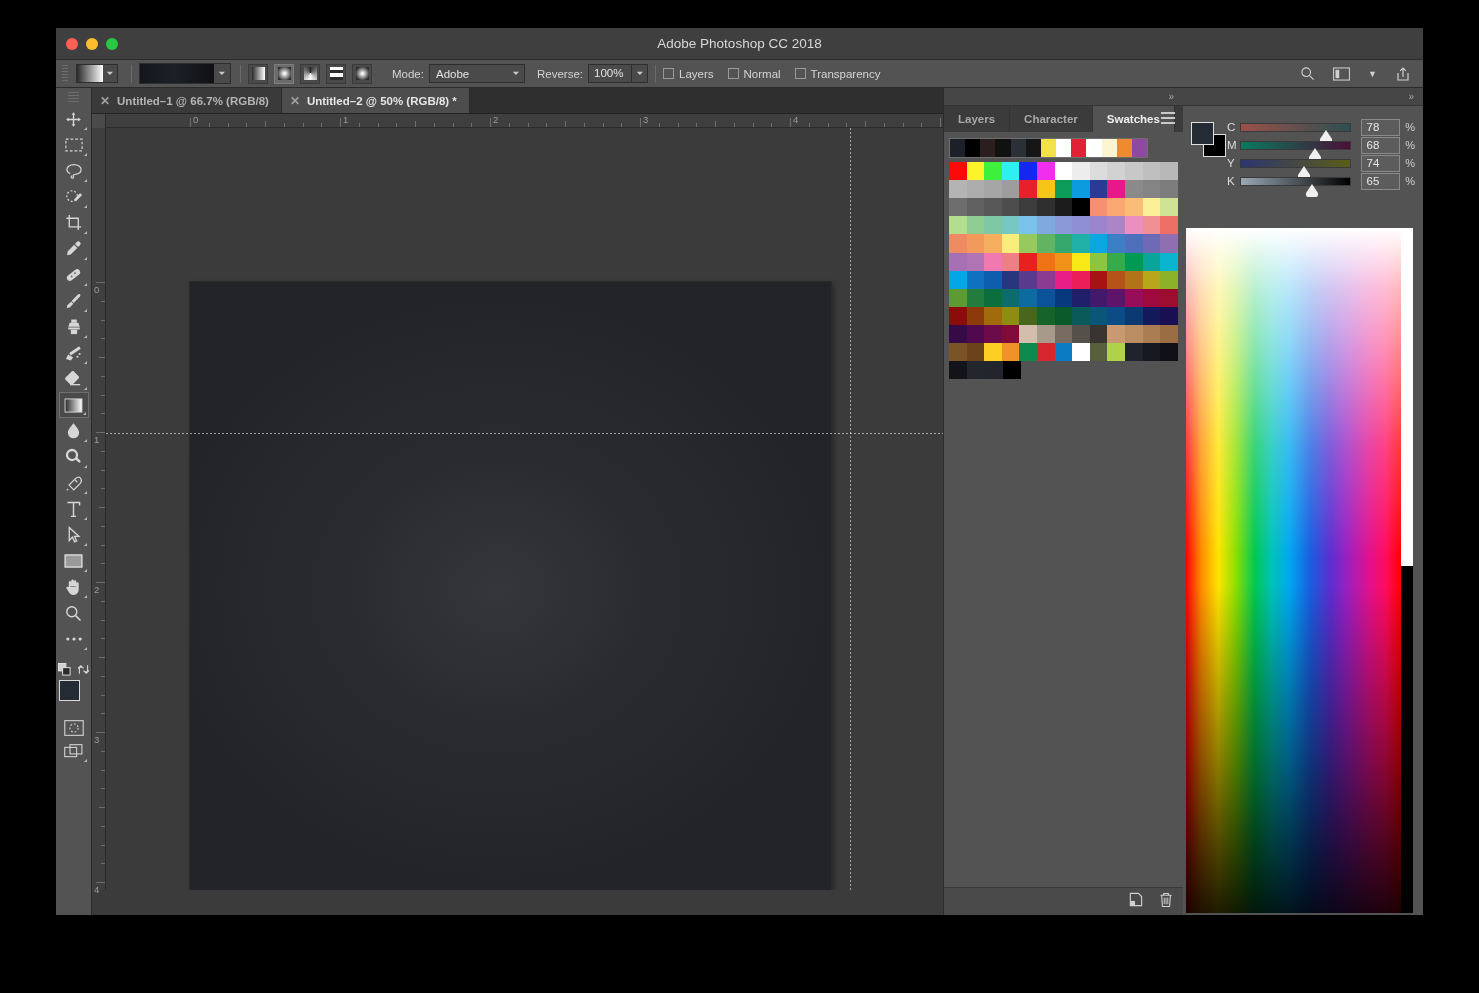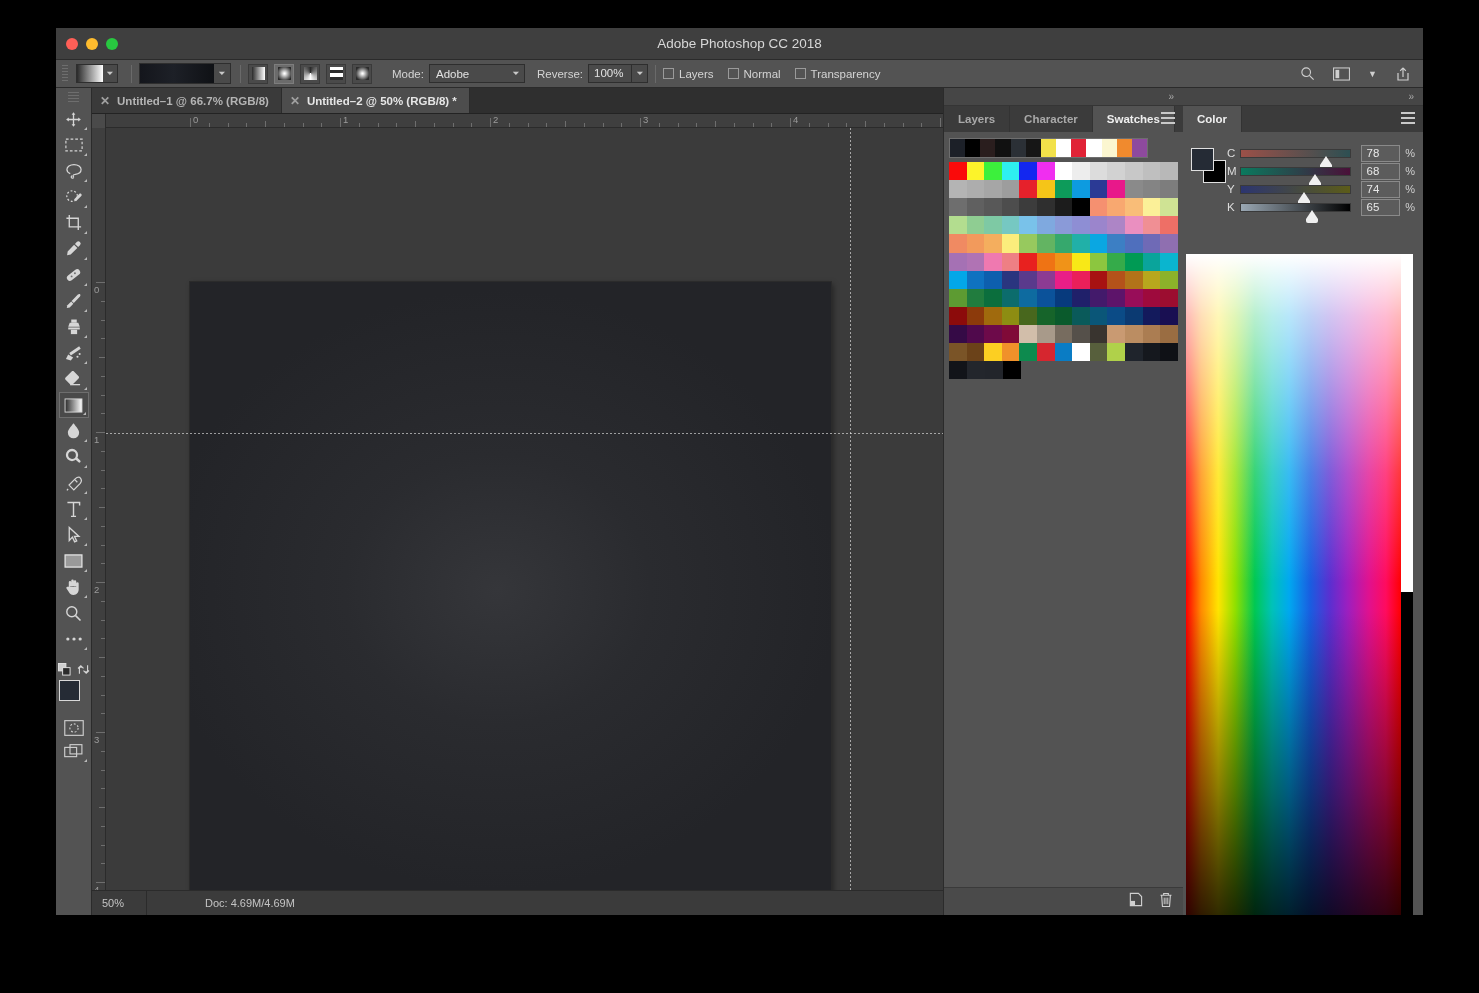--- a/index.html
+++ b/index.html
@@ -818,25 +818,20 @@
           <div class="rv-label" style="top: 756px;">4</div>
         </div>
       <div id="ruler-corner"></div>
 
       <div id="canvas-stage">
         <div id="canvas"></div>
       <div class="guide-v" style="left: 744px;"></div>
           <div class="guide-h" style="top: 305px;"></div>
         </div>
 
-      <div id="statusbar">
-        <div id="zoom-level">50%</div>
-        <div id="doc-size">Doc: 4.69M/4.69M</div>
-        <div id="status-arrow">›</div>
-      </div>
     </div>
 
     <div id="panel-left-col">
       <div class="collapse-bar">
         <span>»</span>
       </div>
       <div class="panel-tabs">
         <div class="ptab">Layers</div>
         <div class="ptab">Character</div>
         <div class="ptab active">Swatches</div>
@@ -1049,28 +1044,20 @@
               <path d="M5.6 6v7M7.5 6v7M9.4 6v7" stroke="#d0d0d0" stroke-width="1"></path>
             </svg>
         </span>
       </div>
     </div>
 
     <div id="panel-right-col">
       <div class="collapse-bar">
         <span>»</span>
       </div>
-      <div class="panel-tabs">
-        <div class="ptab active">Color</div>
-        <div class="panel-menu">
-            <span></span>
-            <span></span>
-            <span></span>
-          </div>
-      </div>
       <div id="color-body">
         <div id="color-chips">
           <div id="cc-bg"></div>
           <div id="cc-fg"></div>
         </div>
         <div id="sliders">
             <div class="slider-row" style="top: 12px;">
               <span class="sl-label">C</span>
               <div class="sl-track" style="background: linear-gradient(to right, rgb(156, 80, 72), rgb(45, 79, 82));">
                 <div class="sl-thumb" style="left: 78%;"></div>

